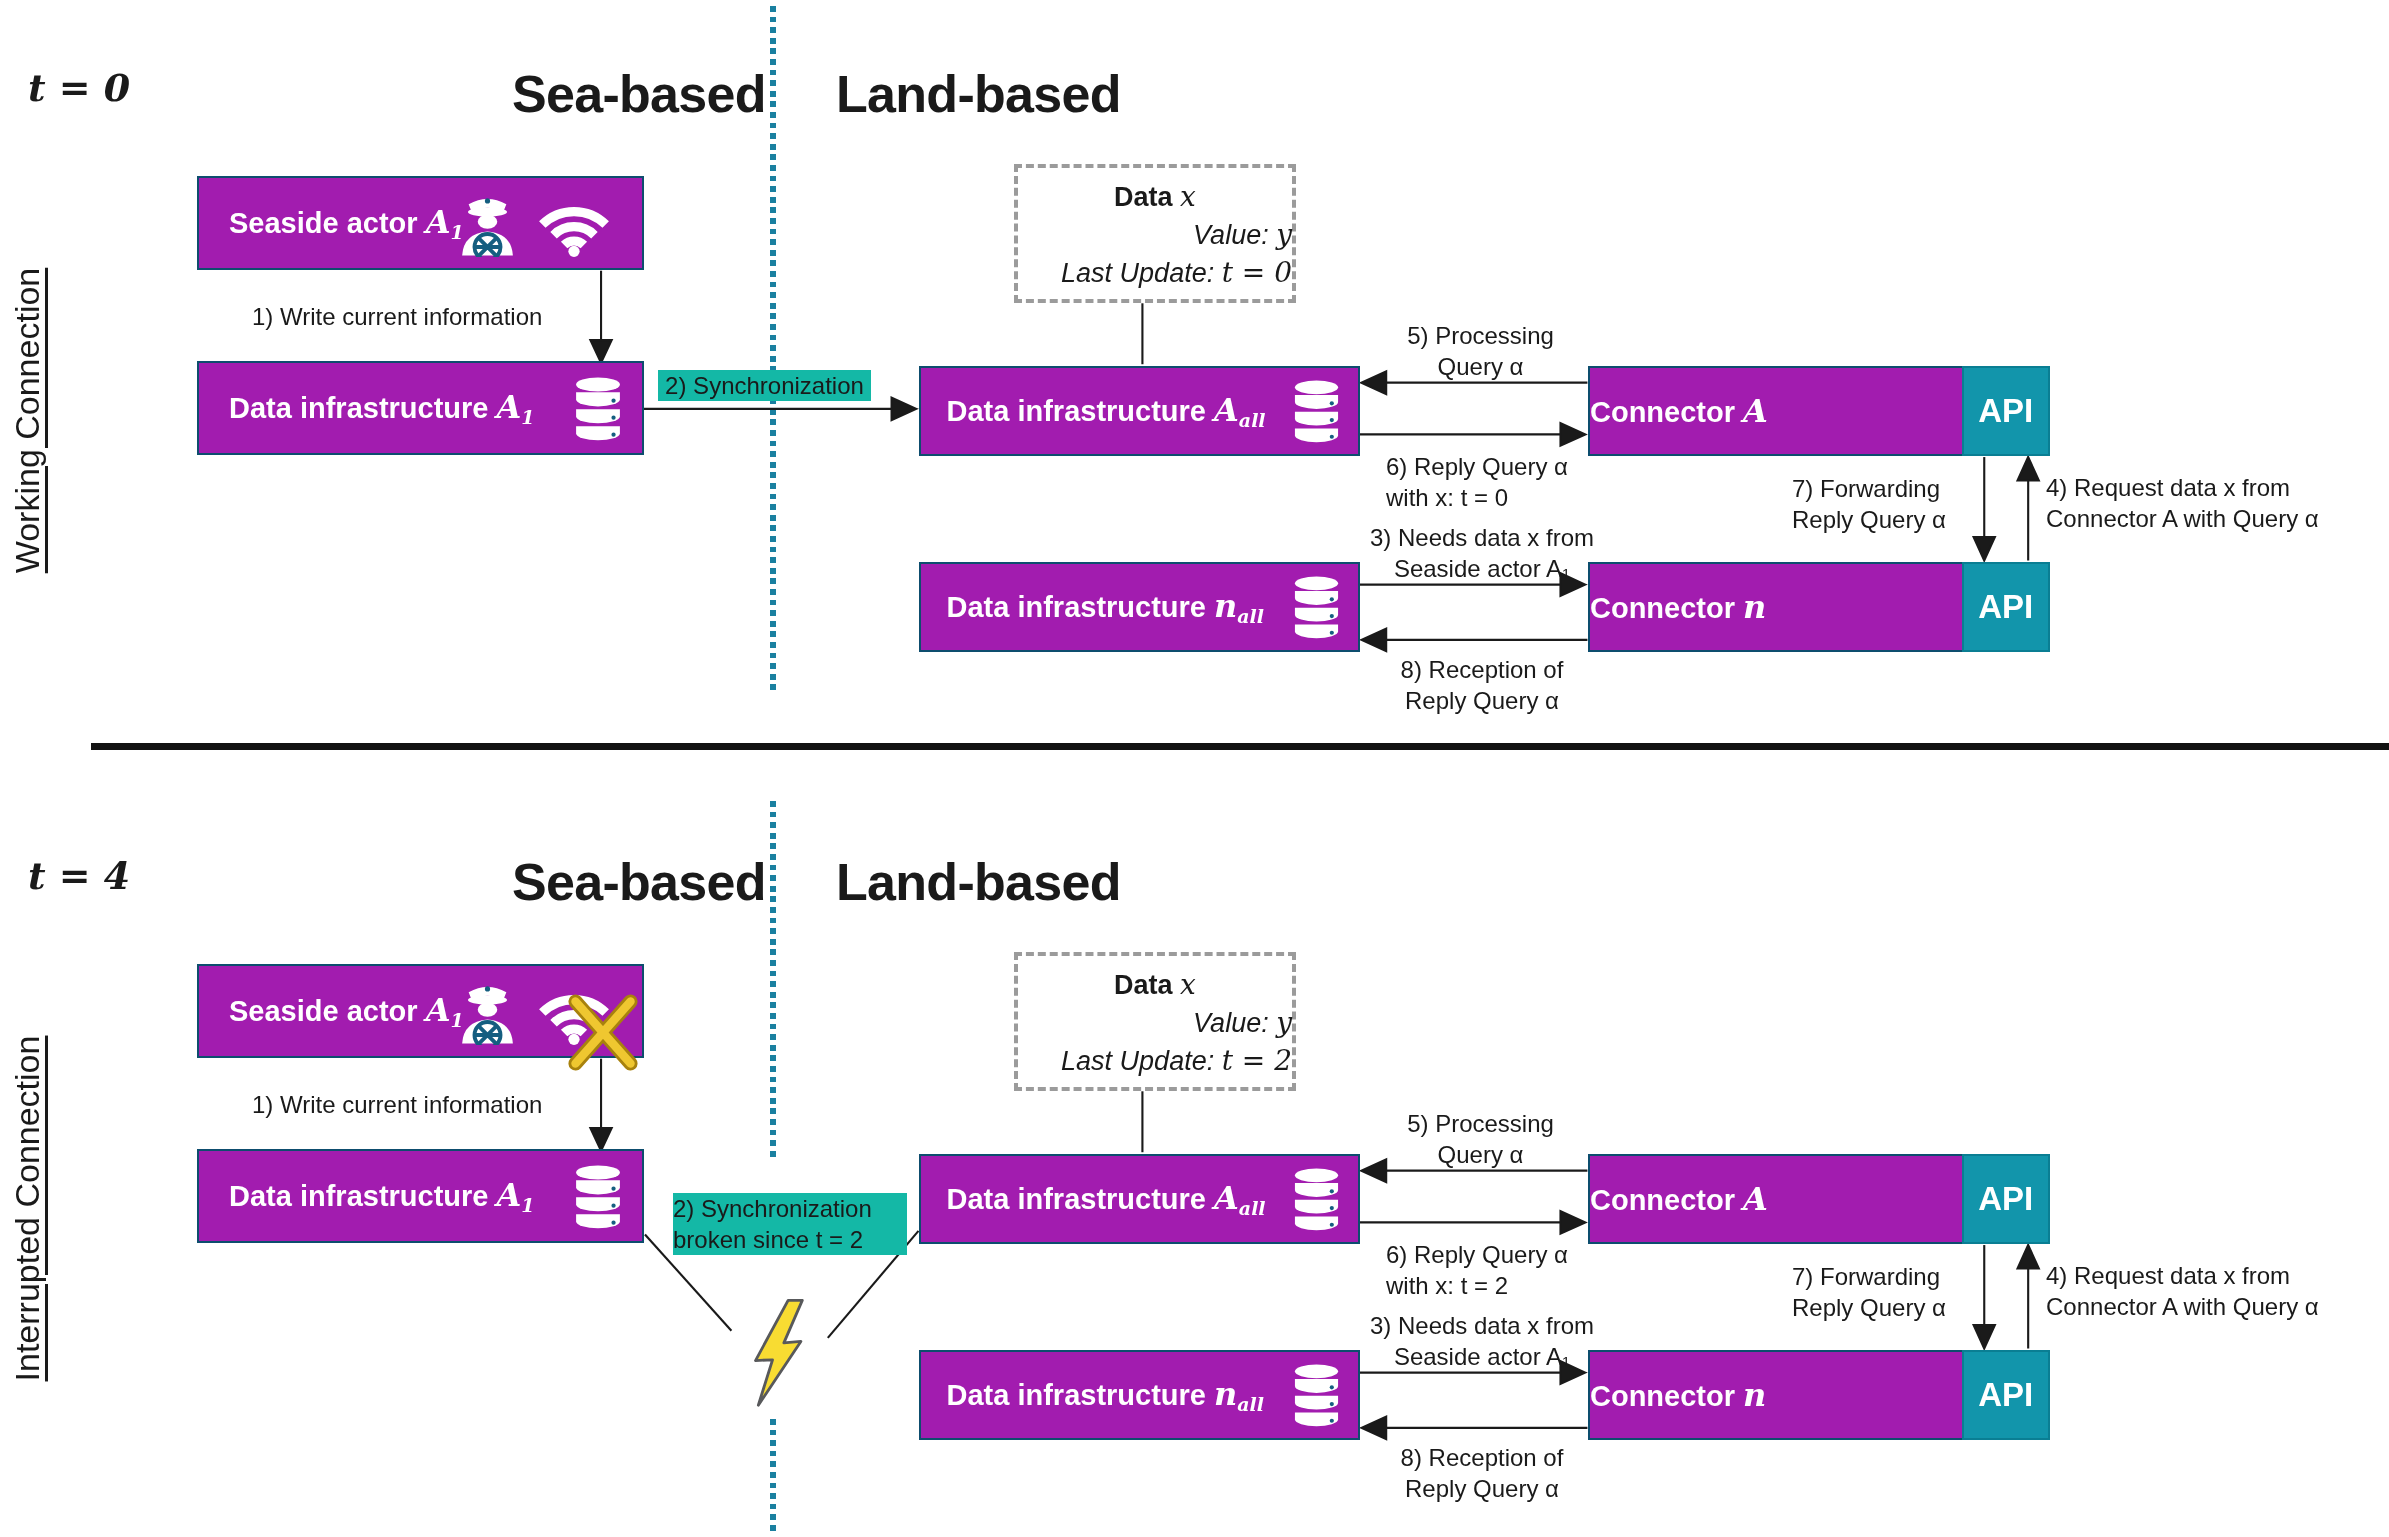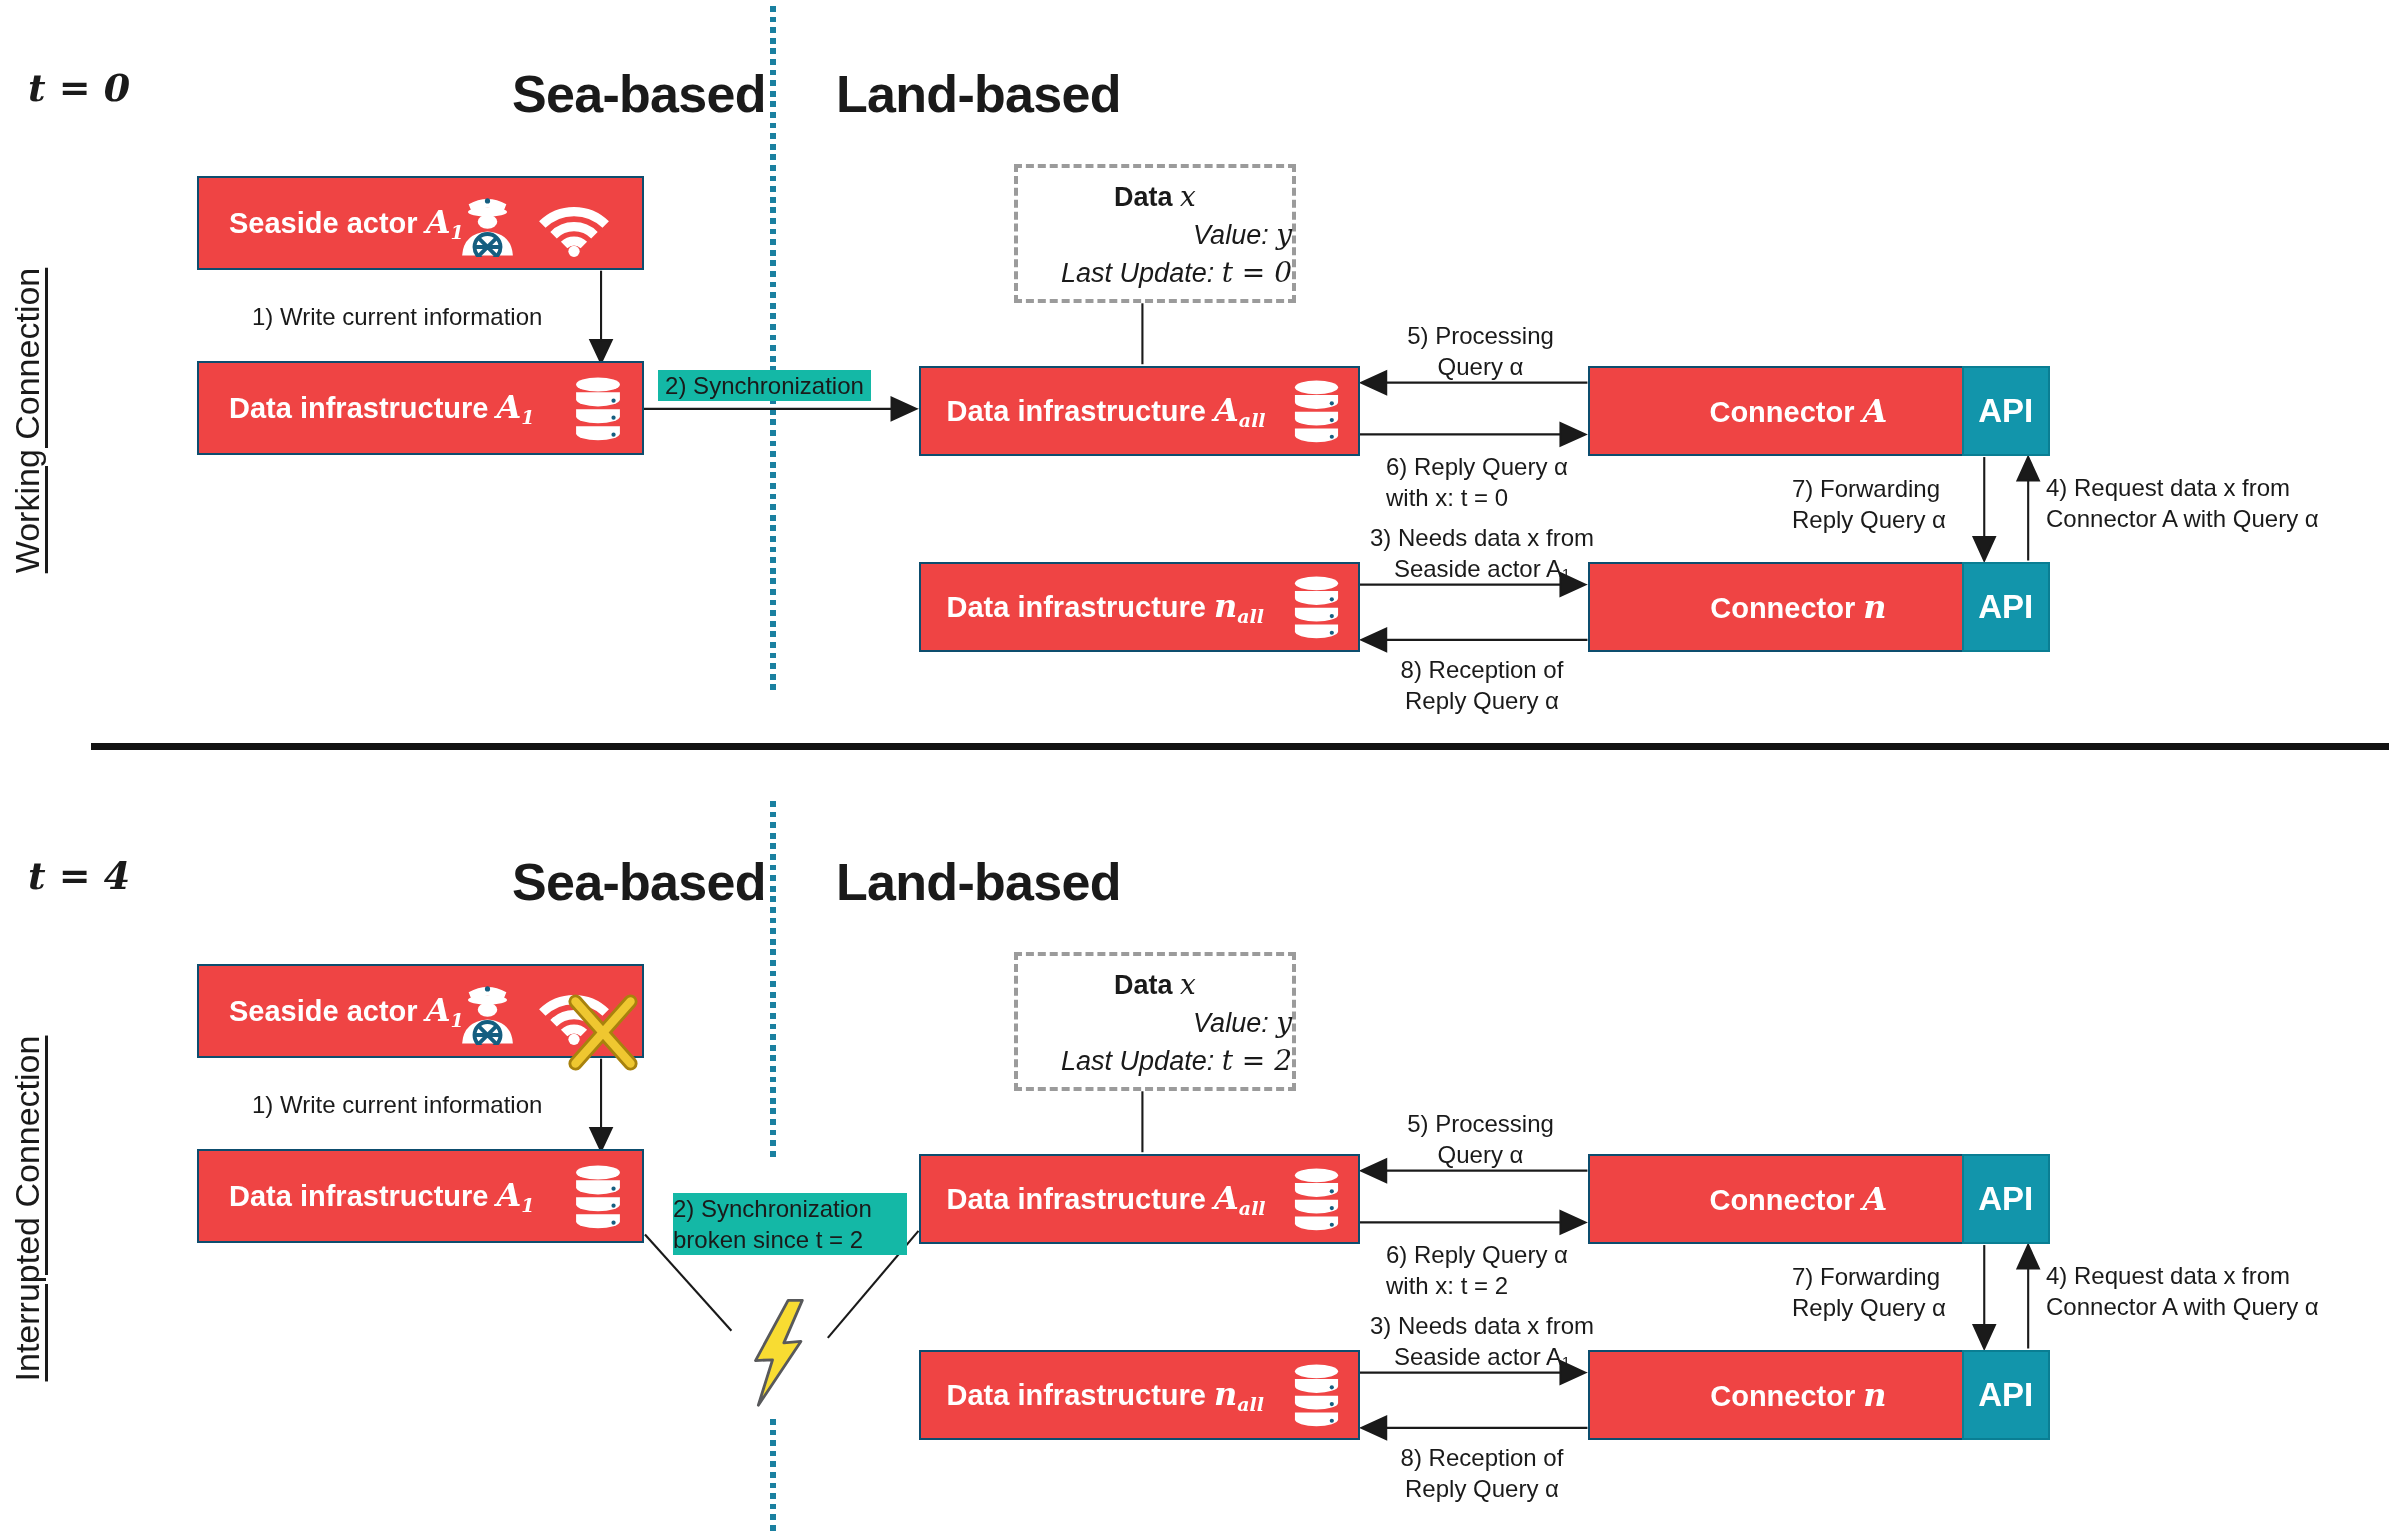--- a/index.html
+++ b/index.html
@@ -4,27 +4,27 @@
 <style>
   html,body{margin:0;padding:0;background:#fff;}
   #canvas{position:relative;width:2389px;height:1537px;background:#fff;overflow:hidden;
           font-family:"Liberation Sans",sans-serif;color:#1a1a1a;}
   .panel{position:absolute;left:0;width:2389px;height:749px;}
   .abs{position:absolute;}
   .t-label{font-family:"DejaVu Serif",serif;font-style:italic;font-weight:bold;font-size:38px;}
   .zone-header{font-weight:bold;font-size:52px;letter-spacing:-0.7px;white-space:nowrap;}
   .side-label{font-size:34px;text-align:center;text-decoration:underline;
               text-underline-offset:6.4px;transform:rotate(-90deg);white-space:nowrap;}
-  .box{position:absolute;background:#ef4444;border:2.8px solid #0D4D6E;box-sizing:border-box;
+  .box{position:absolute;background:#a21caf;border:2.8px solid #0D4D6E;box-sizing:border-box;
        color:#fff;display:flex;align-items:center;}
   .box-label{font-weight:bold;font-size:29px;white-space:nowrap;}
   .bvar{font-family:"DejaVu Serif",serif;font-style:italic;font-weight:600;font-size:32px;}
   .bsub{font-family:"DejaVu Serif",serif;font-style:italic;font-weight:600;font-size:19px;
         vertical-align:-6.4px;}
-  .conn-body{flex:1;display:flex;align-items:center;justify-content:center;height:100%;margin-left:45px;}
+  .conn-body{flex:1;display:flex;align-items:center;height:100%;}
   .conn-api{width:88px;height:90px;margin:-2.8px -2.8px -2.8px 0;box-sizing:border-box;
             background:#1295AB;border:2.8px solid #0A7E93;display:flex;align-items:center;
             justify-content:center;font-weight:bold;font-size:33px;}
   .note{font-size:24px;line-height:31px;white-space:nowrap;}
   .center{text-align:center;}
   .right{text-align:left;}
   .wbg{background:#14b8a6;}
   .dashed-card{position:absolute;left:1014px;top:164px;width:282px;height:139px;
                border:4.3px dashed #9B9B9B;box-sizing:border-box;background:#fff;
                text-align:center;padding-top:10px;font-size:27px;line-height:38px;}

